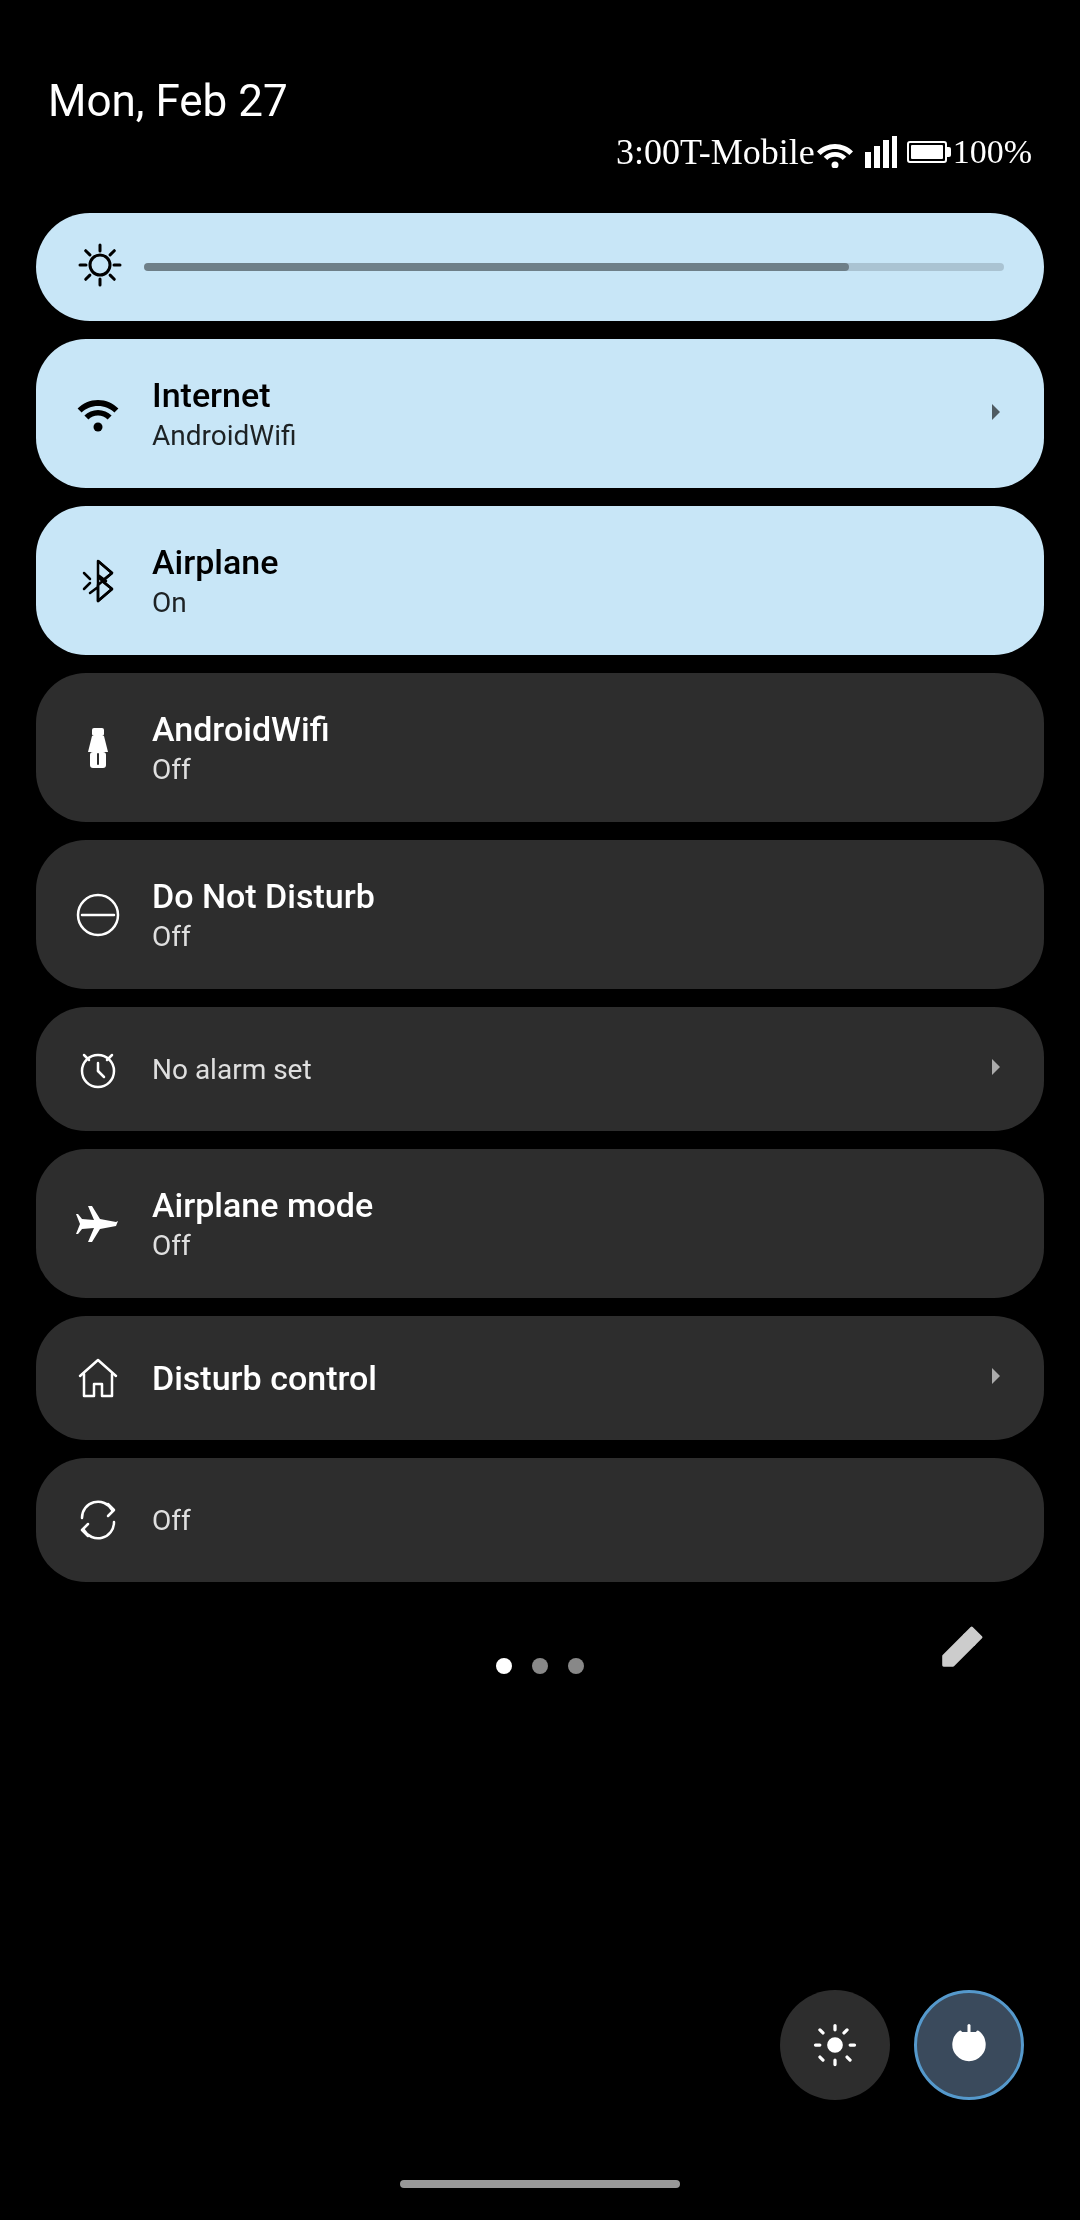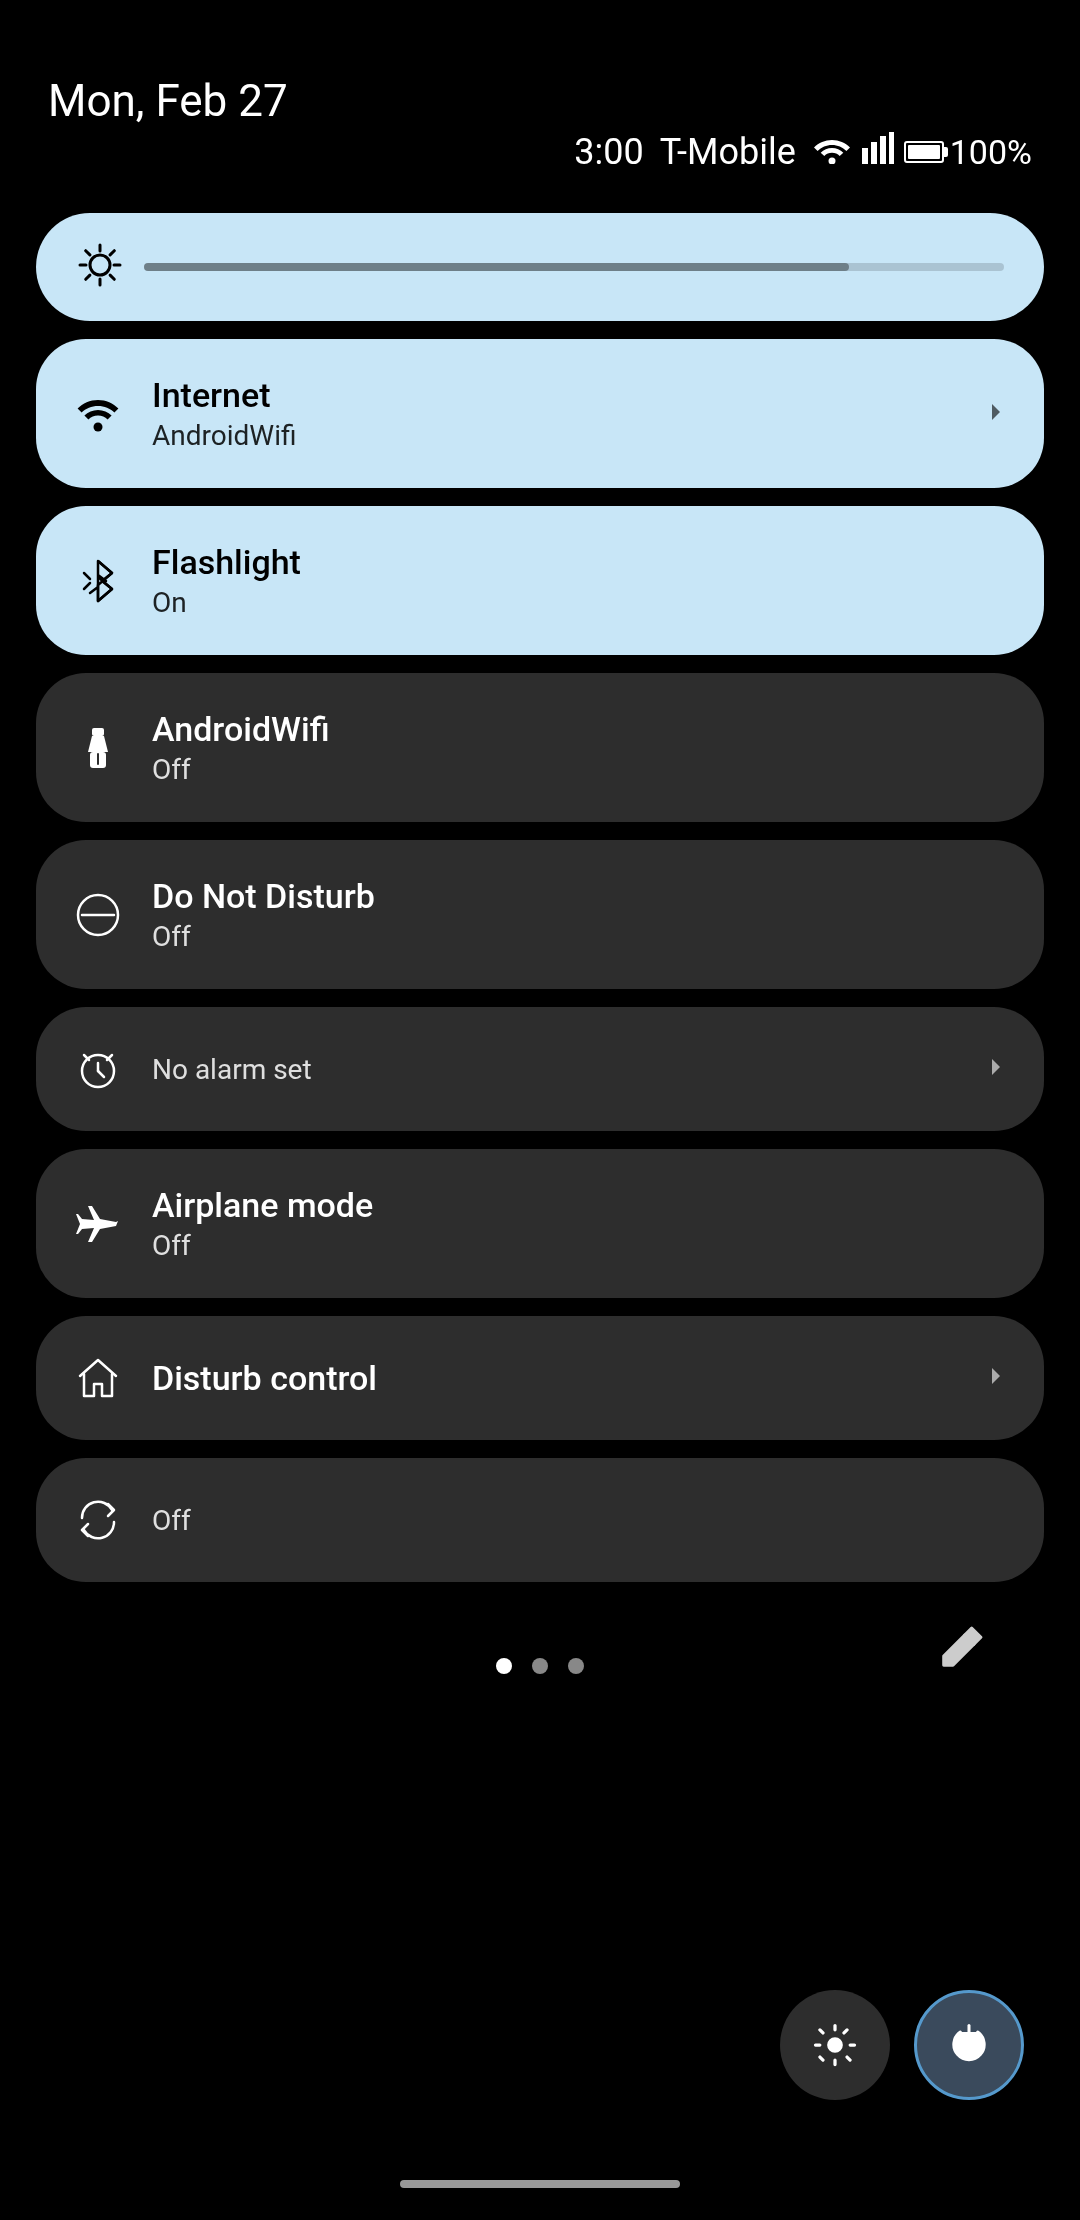--- a/index.html
+++ b/index.html
@@ -25,32 +25,33 @@
 
     .date {
       font-size: 44px;
       font-weight: 400;
       color: #fff;
     }
 
     .status-right {
       display: flex;
       align-items: center;
-      gap: 16px;
       font-size: 38px;
       padding-top: 56px;
+      font-family: Liberation Serif, serif;
     }
 
     .carrier {
       font-size: 36px;
       color: #fff;
     }
 
     .status-icons {
       display: flex;
+      align-items: center;
       gap: 10px;
     }
 
     .battery-icon {
       display: flex;
       align-items: center;
       gap: 6px;
     }
 
     .battery-body {
@@ -363,21 +364,21 @@
     <div class="qs-tile active">
       <div class="qs-tile-icon">
         <svg viewBox="0 0 48 48" fill="#000">
           <path d="M24 4l14 12-10 8 10 8-14 12V30l-8 6 8-6V18l8 6-8-6V4z" stroke="#000" stroke-width="2.5" fill="none" stroke-linejoin="round"></path>
           <line x1="10" y1="16" x2="16" y2="22" stroke="#000" stroke-width="2.5" stroke-linecap="round"></line>
           <line x1="10" y1="32" x2="16" y2="26" stroke="#000" stroke-width="2.5" stroke-linecap="round"></line>
           <polyline points="24,4 38,16 24,28 24,44 38,32 24,20" stroke="#000" stroke-width="2.5" fill="none" stroke-linejoin="round"></polyline>
         </svg>
       </div>
       <div class="qs-tile-text">
-        <span class="qs-tile-label">Flashlight</span>
+        <span class="qs-tile-label">Airplane</span>
         <span class="qs-tile-sublabel">On</span>
       </div>
     </div>
 
     <div class="qs-tile">
       <div class="qs-tile-icon">
         <svg viewBox="0 0 48 48" fill="none" stroke="#fff" stroke-width="2.5" stroke-linecap="round">
           <rect x="18" y="4" width="12" height="8" rx="2" fill="#fff" stroke="none"></rect>
           <path d="M18 12L14 28h20L30 12z" fill="#fff" stroke="none"></path>
           <rect x="16" y="28" width="16" height="16" rx="3" fill="#fff" stroke="none"></rect>

